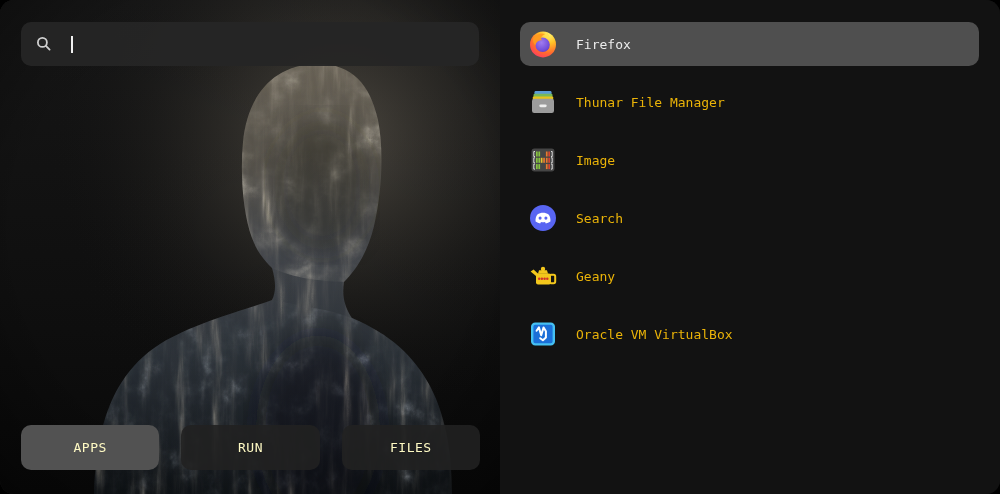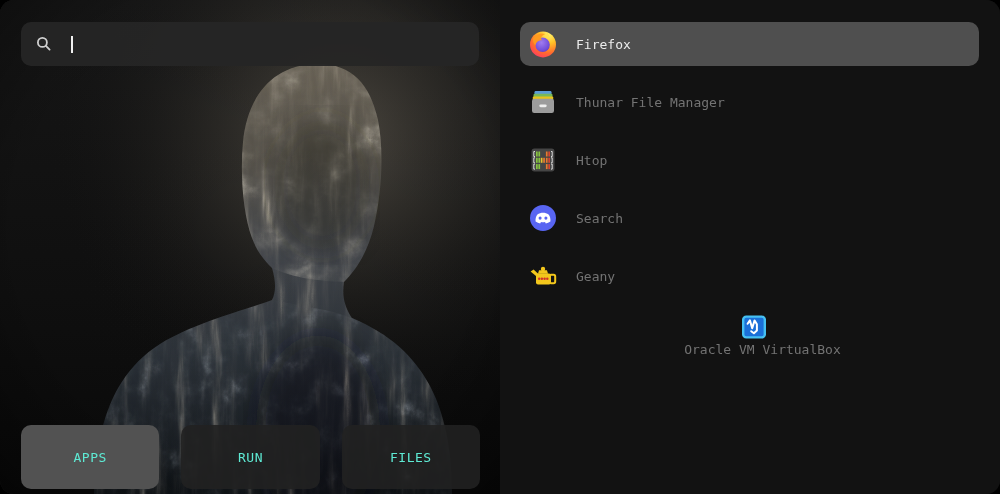--- a/index.html
+++ b/index.html
@@ -28,40 +28,40 @@
   .search-input::placeholder{color:#c9c9c9;opacity:1;}
   .caret{
     position:absolute;left:50px;top:14px;width:1.5px;height:17px;background:#f0f0f0;z-index:4;
   }
 
   .mode-tabs{
     position:absolute;left:21px;right:20px;bottom:22px;height:47px;
     display:flex;gap:22px;z-index:3;
   }
   .tab{
-    flex:1;height:64px;border-radius:10px;border:none;cursor:pointer;
-    background:rgba(33,33,33,.90);color:#5eead4;
+    flex:1;height:45px;border-radius:10px;border:none;cursor:pointer;
+    background:rgba(33,33,33,.90);color:#fef9c3;
     font:13px "DejaVu Sans Mono","Liberation Mono",monospace;letter-spacing:.5px;
     display:flex;align-items:center;justify-content:center;
   }
   .tab.active{background:#525252;}
 
   
   .right-panel{
     position:relative;width:500px;height:494px;background:#121212;flex:0 0 500px;
     padding:22px 21px 22px 20px;
   }
   .app-row{
     height:44px;border-radius:10px;display:flex;align-items:center;
     padding-left:8px;margin-bottom:14px;cursor:pointer;text-align:center;
   }
-  .app-row:last-child{margin-bottom:0;flex-direction:column;}
+  .app-row:last-child{margin-bottom:0;}
   .app-row.selected{background:#4f4f4f;}
   .app-icon{width:30px;height:30px;flex:0 0 30px;display:block;}
-  .app-label{margin-left:18px;color:#737373;font-size:13px;white-space:nowrap;}
+  .app-label{margin-left:18px;color:#eab308;font-size:13px;white-space:nowrap;}
   .app-row.selected .app-label{color:#ececec;}
 </style>
 </head>
 <body>
 
 <div class="launcher">
 
   <div class="left-panel">
 
     <svg class="bg-art" viewBox="0 0 500 494" preserveAspectRatio="none" aria-hidden="true">
@@ -223,21 +223,21 @@
           <rect x="12.8" y="12.8" width="1.7" height="5" fill="#e8c22e"></rect>
             <rect x="15.2" y="12.8" width="1.7" height="5" fill="#e87a2e"></rect>
           <rect x="17.9" y="12.8" width="1.7" height="5" fill="#e87a2e"></rect>
             <rect x="20.3" y="12.8" width="1.7" height="5" fill="#d8442e"></rect>
           <rect x="8" y="19.1" width="1.7" height="5" fill="#86c440"></rect>
             <rect x="10.4" y="19.1" width="1.7" height="5" fill="#86c440"></rect>
           <rect x="17.9" y="19.1" width="1.7" height="5" fill="#e87a2e"></rect>
             <rect x="20.3" y="19.1" width="1.7" height="5" fill="#d8442e"></rect>
         </g>
       </svg>
-      <span class="app-label">Htop</span>
+      <span class="app-label">Image</span>
     </div>
 
     <div class="app-row">
       <svg class="app-icon" viewBox="0 0 30 30" aria-hidden="true">
         <circle cx="15" cy="15" r="13" fill="#5865f2"></circle>
         <path d="M9.4,11.4 C11,10.2 13,9.7 15,9.7 C17,9.7 19,10.2 20.6,11.4 C22.1,13.4 22.7,16 22.4,18.4 C20.9,19.5 19.3,20.2 17.8,20.5 L17,19 C16.35,19.15 15.68,19.2 15,19.2 C14.32,19.2 13.65,19.15 13,19 L12.2,20.5 C10.7,20.2 9.1,19.5 7.6,18.4 C7.3,16 7.9,13.4 9.4,11.4 Z" fill="#ffffff"></path>
         <circle cx="12.1" cy="15.1" r="1.55" fill="#5865f2"></circle>
         <circle cx="17.9" cy="15.1" r="1.55" fill="#5865f2"></circle>
       </svg>
       <span class="app-label">Search</span>

